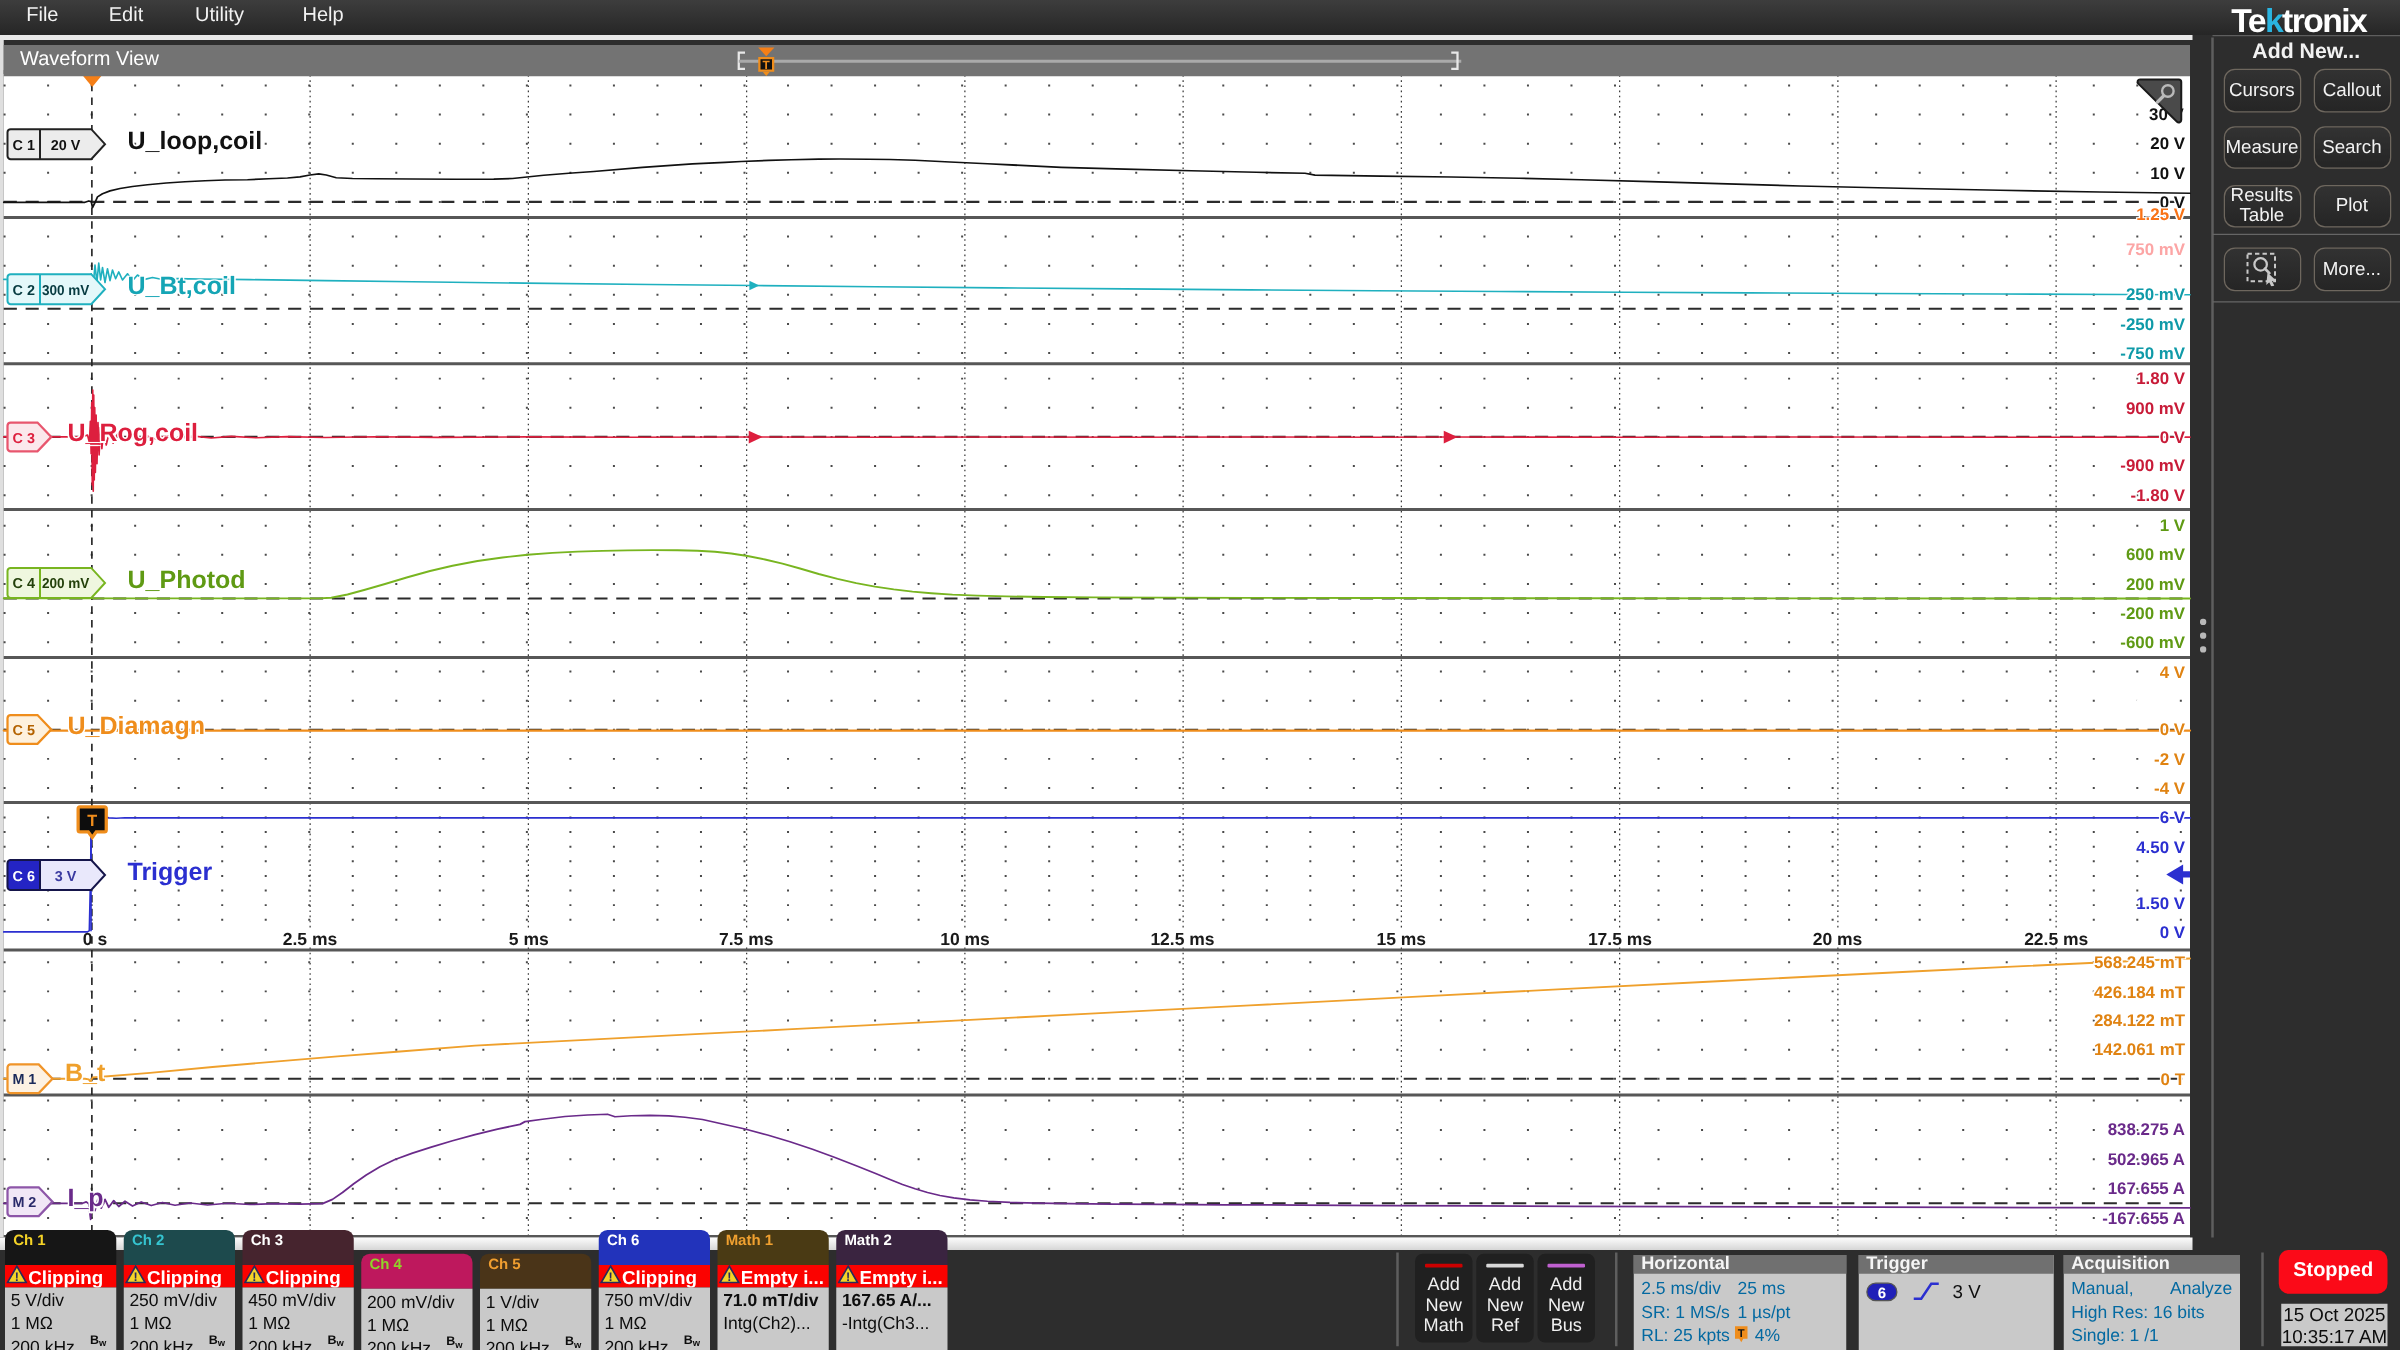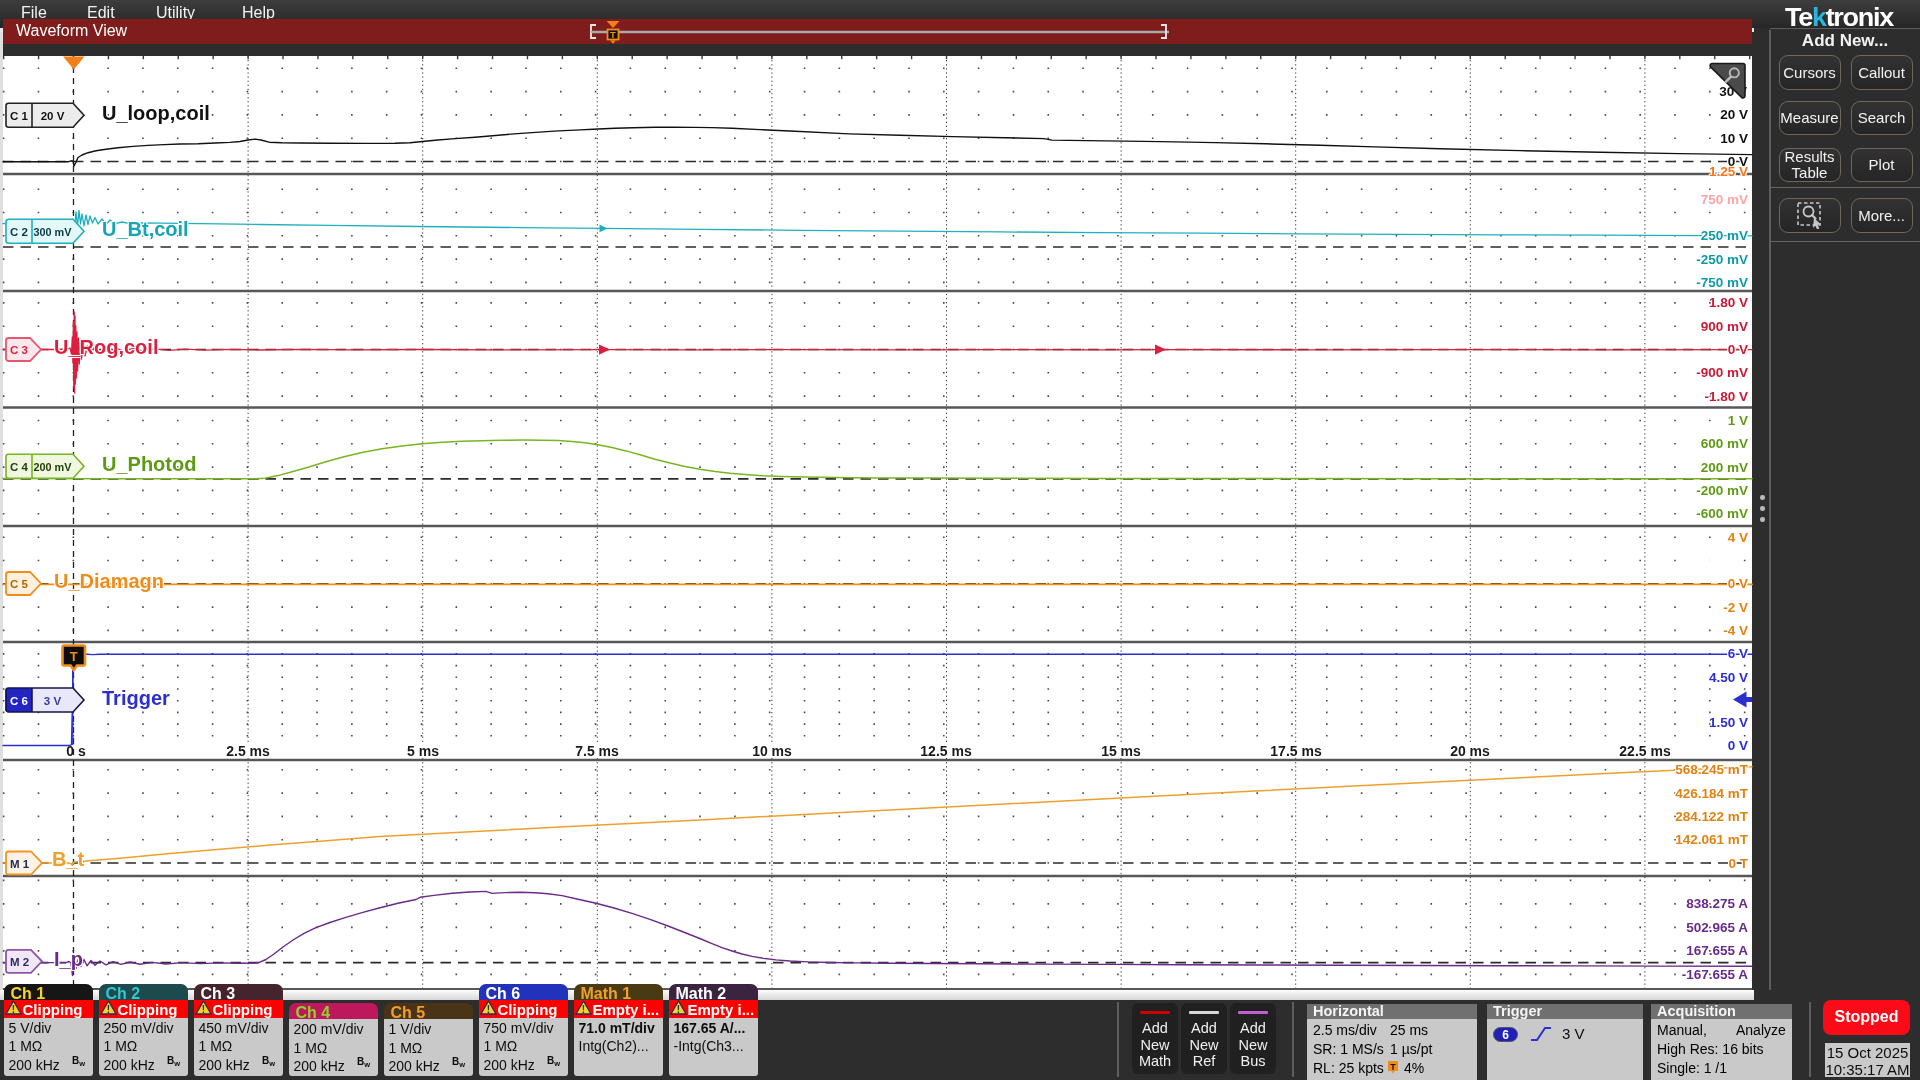--- a/index.html
+++ b/index.html
@@ -1,35 +1,35 @@
 <!DOCTYPE html>
 <html><head><meta charset="utf-8"><style>
 *{margin:0;padding:0;box-sizing:border-box}
 body{width:1920px;height:1080px;overflow:hidden;position:relative;background:#2d2d2d;font-family:"Liberation Sans",sans-serif}
 .abs{position:absolute}
 .halo{text-shadow:-1px -1px 0 #fff,1px -1px 0 #fff,-1px 1px 0 #fff,1px 1px 0 #fff,0 0 2px #fff}
 .menubar{left:0;top:0;width:1920px;height:28px;background:linear-gradient(#3d3d3d,#262626);}
 .menubar span{position:absolute;top:4px;color:#f2f2f2;font-size:16px}
 .lightstrip{left:0;top:28px;width:1754px;height:3.5px;background:#e9e9e9}
-.wvheader{left:3px;top:19px;width:1749px;height:24.5px;background:#7f1d1d;color:#fff;font-size:16px}
+.wvheader{left:3px;top:36px;width:1749px;height:24.5px;background:#737373;color:#fff;font-size:16px}
 .plotleft{left:0;top:31.5px;width:3px;height:958px;background:#dfdfdf}
 .axlabel{position:absolute;font-size:13.5px;font-weight:bold;width:170px;text-align:right;white-space:nowrap}
 .tlabel{position:absolute;font-size:14px;font-weight:bold;color:#1a1a1a;transform:translateX(-50%);white-space:nowrap}
 .chname{position:absolute;font-size:20px;font-weight:bold;white-space:nowrap}
 .botbar{left:0;top:999.5px;width:1920px;height:80.5px;background:#2d2d2d}
 .bstrip{left:0;top:990px;width:1754px;height:9.5px;background:linear-gradient(#fdfdfd,#d6d6d6)}
 .chbadge{position:absolute;width:89.5px;border-radius:7px 7px 3px 3px}
-.chhead{height:16px;border-radius:7px 7px 0 0;font-size:16px;font-weight:bold;padding:1px 0 0 7px}
+.chhead{height:28px;border-radius:7px 7px 0 0;font-size:12px;font-weight:bold;padding:1px 0 0 7px}
 .clip{height:17.5px;background:#fb0200;color:#fff;font-size:15px;font-weight:bold;line-height:17px;white-space:nowrap;overflow:hidden}
 .chbody{background:#c9c9c9;height:58px;font-size:14px;color:#0d0d0d;padding:1px 0 0 5px;line-height:18.6px;border-radius:0 0 3px 3px;white-space:nowrap;overflow:hidden}
 .warntri{display:inline-block;width:17px;height:15px;margin:0 1px -2px 1px;position:relative}
 .sidebtn{position:absolute;width:62px;background:linear-gradient(#323232,#252525);border:1.4px solid #6e675e;border-radius:9px;color:#f2f2f2;font-size:15px;display:flex;align-items:center;justify-content:center;text-align:center}
 .panel{position:absolute;top:1003.5px;height:80px;background:#c9c9c9}
 .phead{height:15.5px;background:#707070;color:#f5f5f5;font-size:14.5px;font-weight:bold;padding:0 0 0 6px;line-height:15px}
-.prow{font-size:14px;color:#000000;padding-left:6px;line-height:18.9px;white-space:nowrap}
+.prow{font-size:14px;color:#0369a1;padding-left:6px;line-height:18.9px;white-space:nowrap}
 .addnew{position:absolute;width:46px;height:71px;top:1003px;background:#202020;border-radius:6px;color:#f0f0f0;font-size:14.5px;text-align:center;line-height:16.5px;padding-top:17px}
 .addnew i{position:absolute;left:8px;top:8px;width:30px;height:2.6px;border-radius:1px}
 .vsep{position:absolute;top:1002px;height:75px;width:2px;background:#5e5e5e}
 </style></head><body>
 <div class="abs menubar">
     <span style="left:21px">File</span>
     <span style="left:87px">Edit</span>
     <span style="left:156px">Utility</span>
     <span style="left:242px">Help</span>
   </div>

